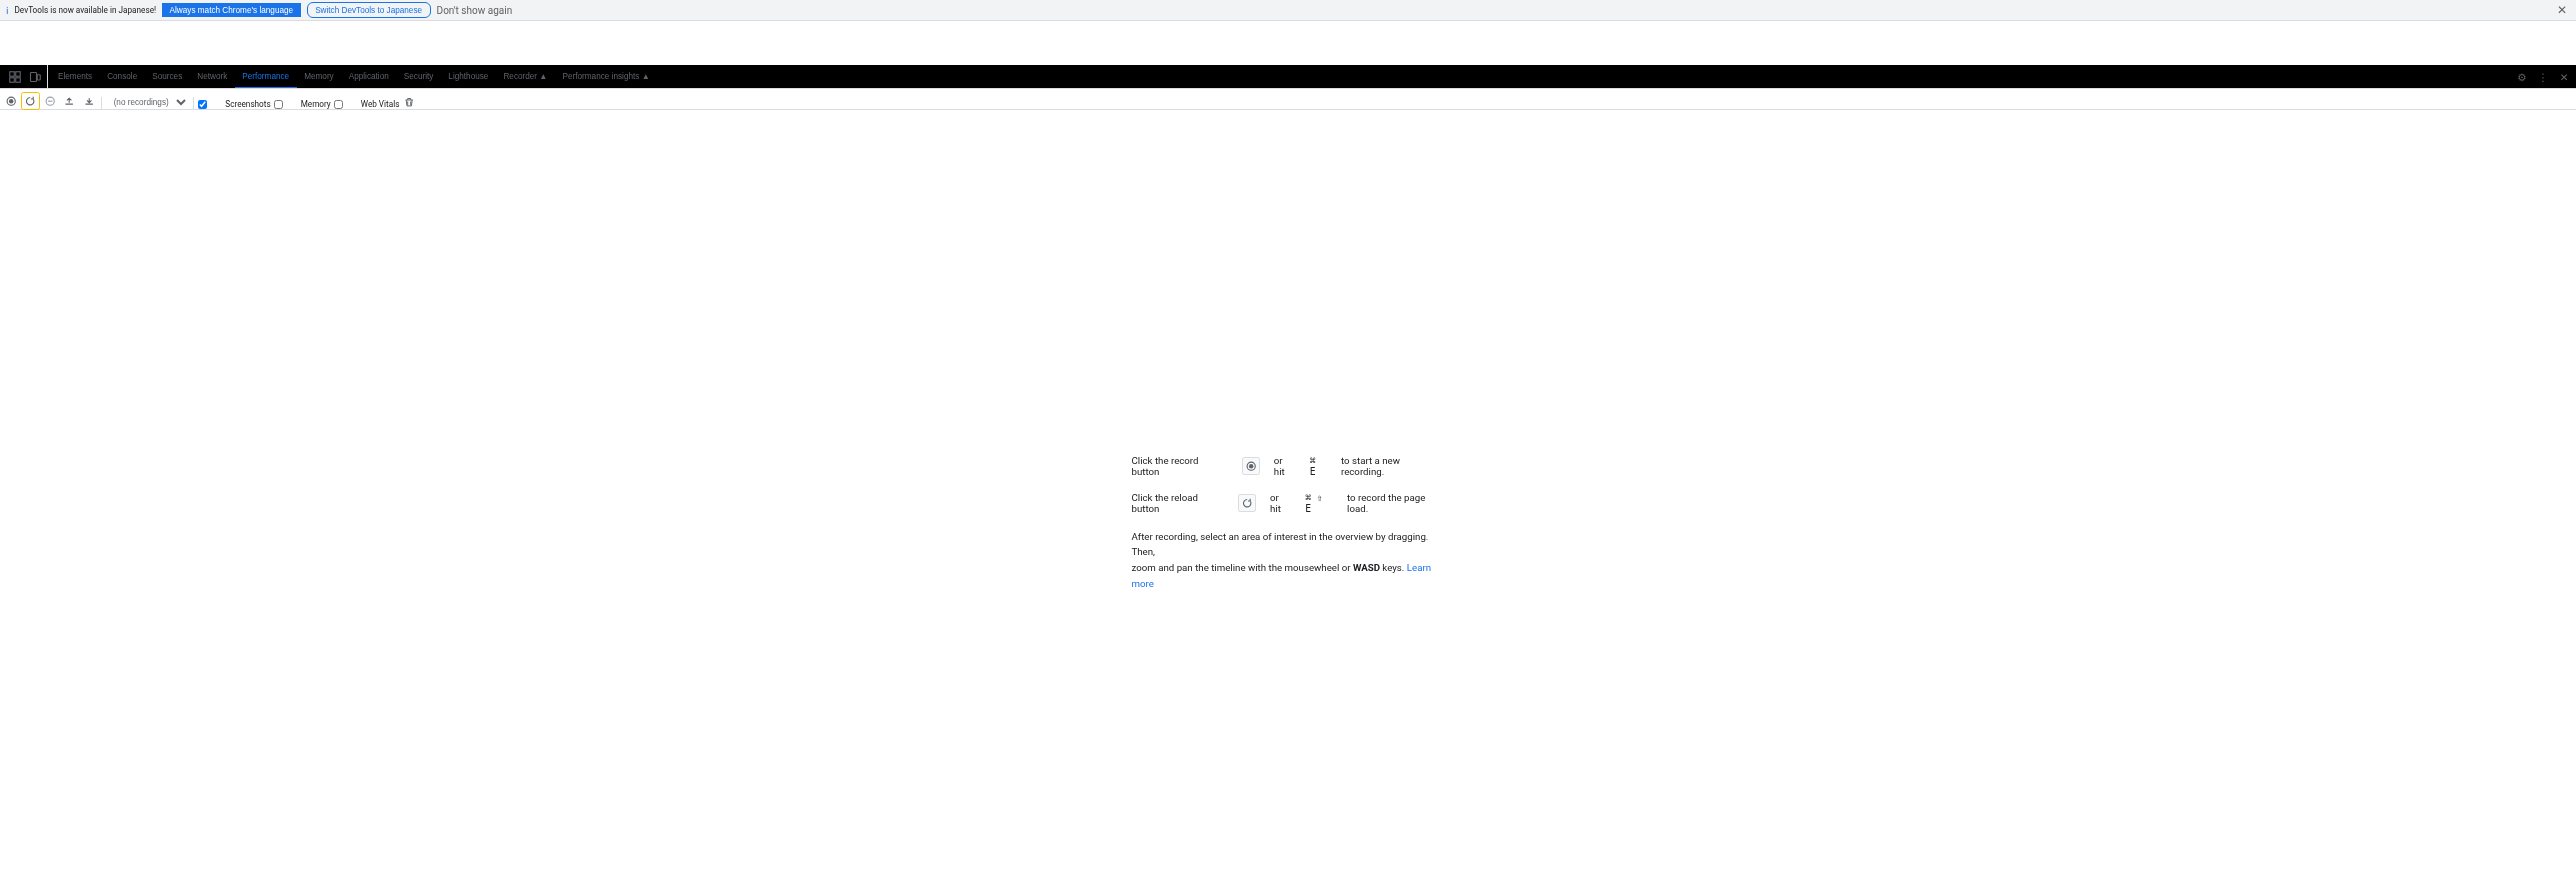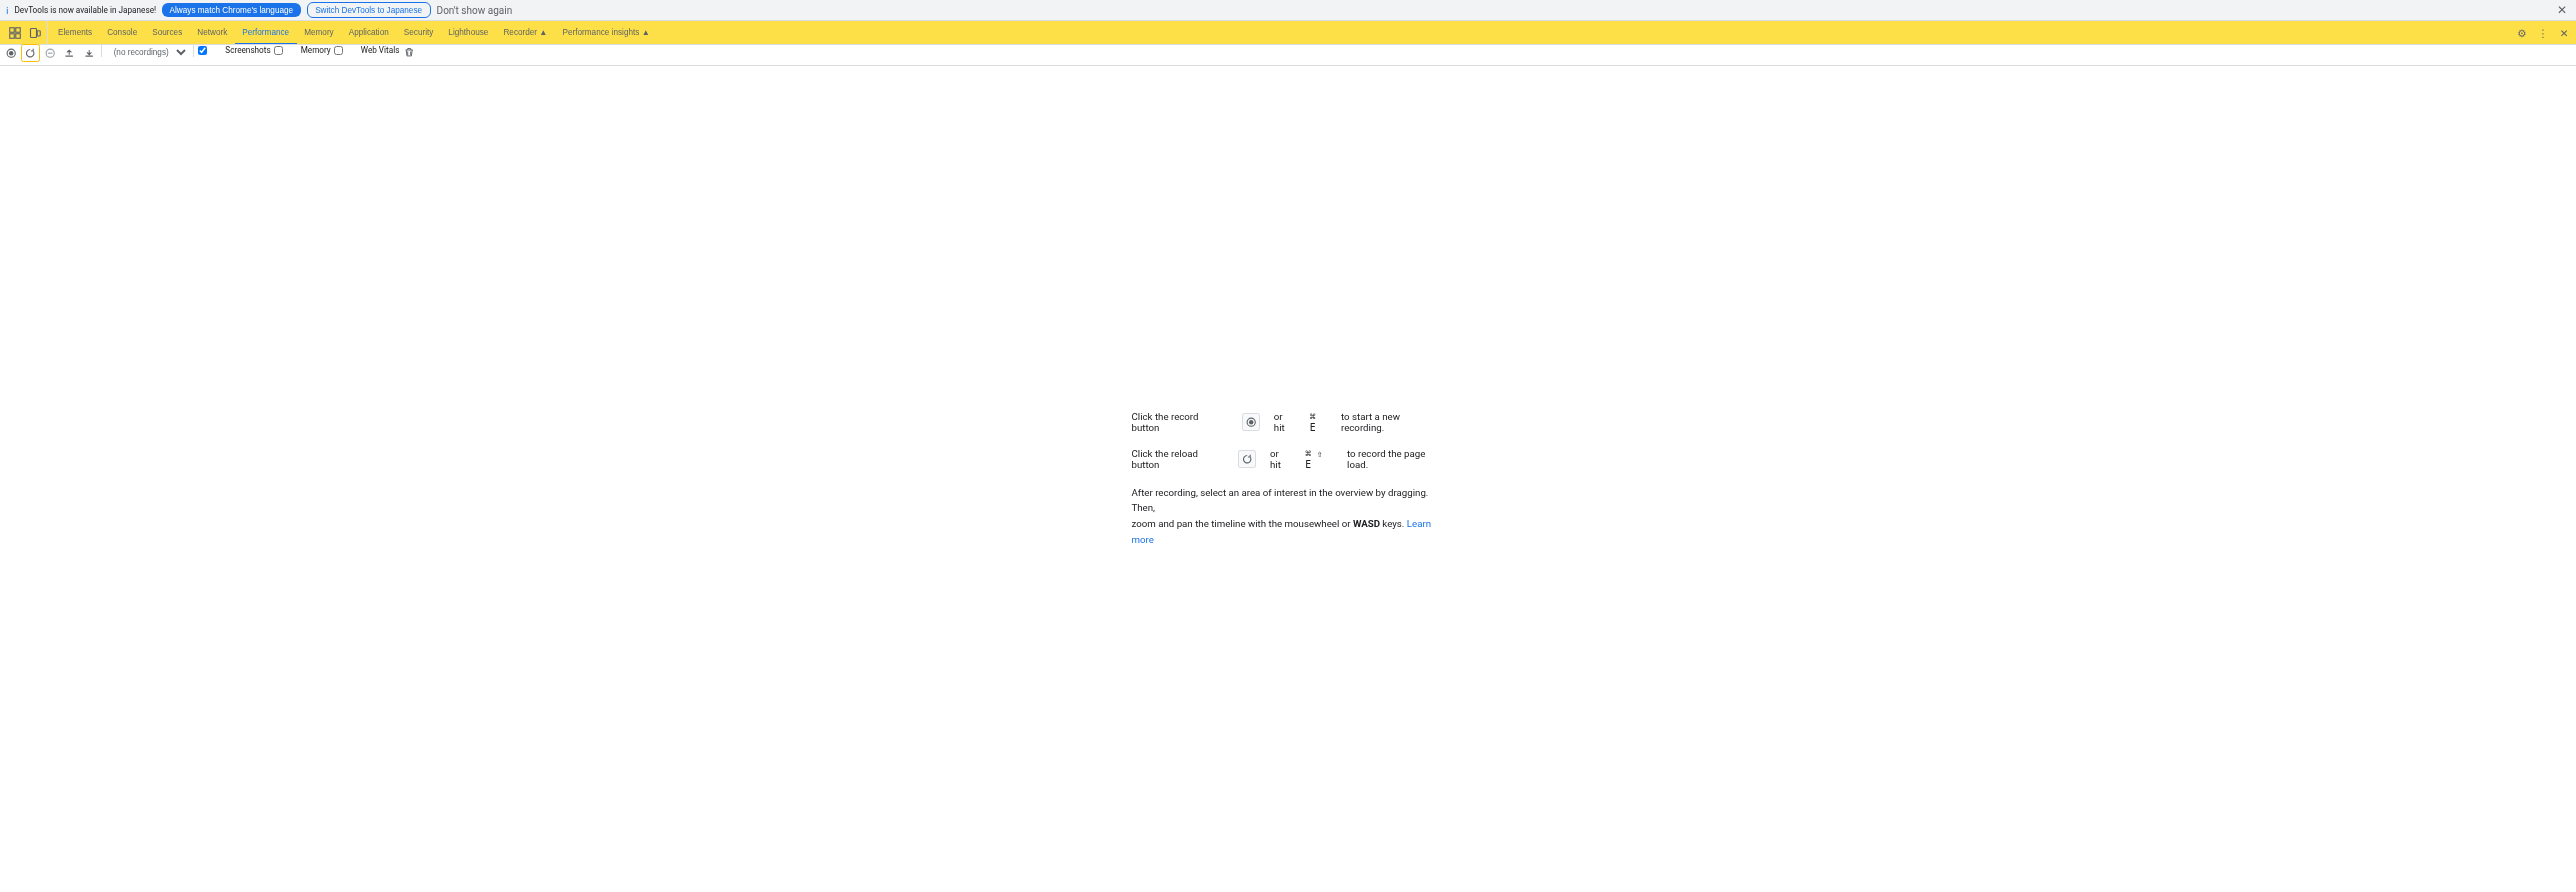--- a/index.html
+++ b/index.html
@@ -36,21 +36,21 @@
 
     .notification-bar .message {
       color: #202124;
       flex-shrink: 0;
     }
 
     .btn-blue {
       background: #1a73e8;
       color: #ffffff;
       border: none;
-      border-radius: 6px;
+      border-radius: 0;
       padding: 2.2px 7.5px;
       font-size: 8.2px;
       cursor: pointer;
       white-space: nowrap;
     }
 
     .btn-outline {
       background: transparent;
       color: #1a73e8;
       border: 0.7px solid #1a73e8;
@@ -77,23 +77,24 @@
       font-size: 12px;
       line-height: 1;
       padding: 1.5px 3px;
     }
 
     
     .main-nav {
       display: flex;
       align-items: center;
       border-bottom: 0.7px solid #dadce0;
-      background: #fde047;
+      background: #000000;
       height: 24px;
       padding: 0 3px;
+      margin-top: 44px;
     }
 
     .nav-icons {
       display: flex;
       align-items: center;
       gap: 1.5px;
       padding: 0 3px;
       border-right: 0.7px solid #dadce0;
       margin-right: 3px;
       height: 100%;
@@ -140,21 +141,21 @@
 
     .nav-right-icons {
       display: flex;
       align-items: center;
       gap: 3px;
     }
 
     
     .toolbar {
       display: flex;
-      align-items: flex-start;
+      align-items: flex-end;
       border-bottom: 0.7px solid #dadce0;
       background: #ffffff;
       height: 21px;
       padding: 0 3px;
       gap: 3px;
     }
 
     .toolbar-btn {
       background: none;
       border: none;

